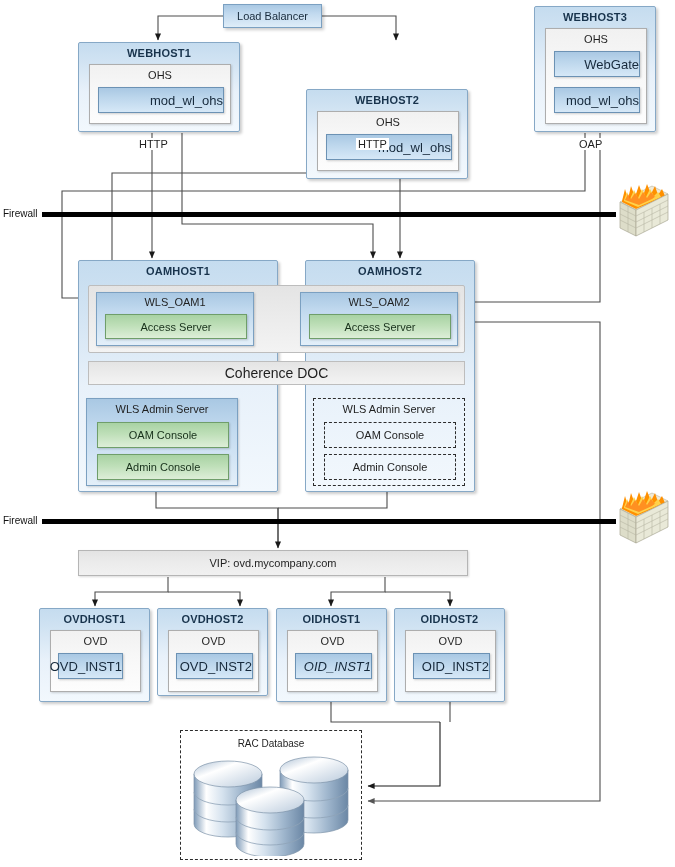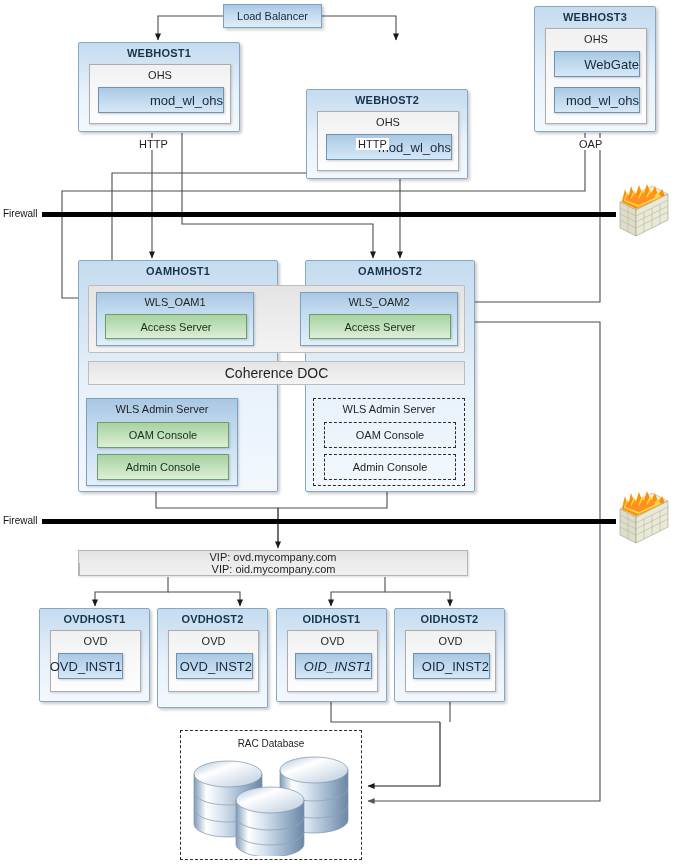--- a/index.html
+++ b/index.html
@@ -356,36 +356,33 @@
           <path d="M8,40 L24,48"></path>
         <path d="M16,26 L16,52"></path>
       </g>
     </svg>
   </div>
 
   <div class="vip-strip" style="left:78px;top:550px;width:390px;height:26px;flex-direction:column;">
     <div class="vip-cell">
       <span>VIP: ovd.mycompany.com</span>
     </div>
-    <div class="vip-cell">
-      <span>VIP: oid.mycompany.com</span>
-    </div>
   </div>
 
   <div class="node host" style="left:39px;top:608px;width:111px;height:94px;">
     <div class="host-title">OVDHOST1</div>
     <div class="panel" style="left:10px;top:21px;width:91px;height:62px;">
       <div class="panel-title">OVD</div>
       <div class="mod-blue" style="left:7px;top:22px;width:65px;height:26px;">
         <span>OVD_INST1</span>
       </div>
     </div>
   </div>
 
-  <div class="node host" style="left:157px;top:608px;width:111px;height:100px;">
+  <div class="node host" style="left:157px;top:608px;width:111px;height:88px;">
     <div class="host-title">OVDHOST2</div>
     <div class="panel" style="left:10px;top:21px;width:91px;height:62px;">
       <div class="panel-title">OVD</div>
       <div class="mod-blue" style="left:7px;top:22px;width:77px;height:26px;">
         <span>OVD_INST2</span>
       </div>
     </div>
   </div>
 
   <div class="node host" style="left:276px;top:608px;width:111px;height:94px;">

